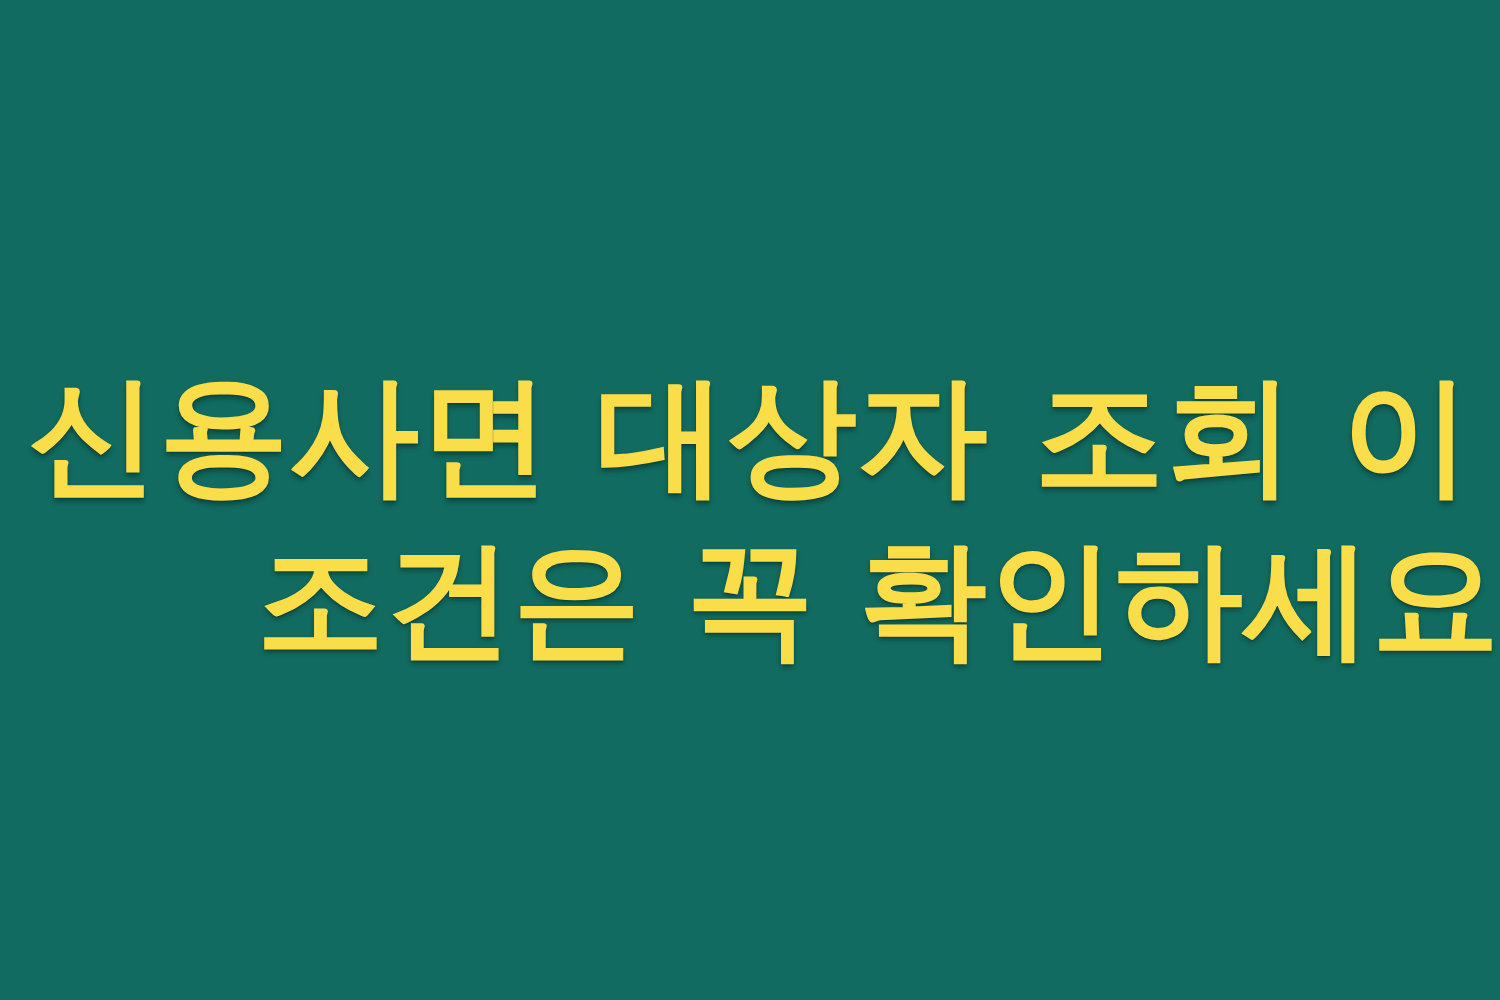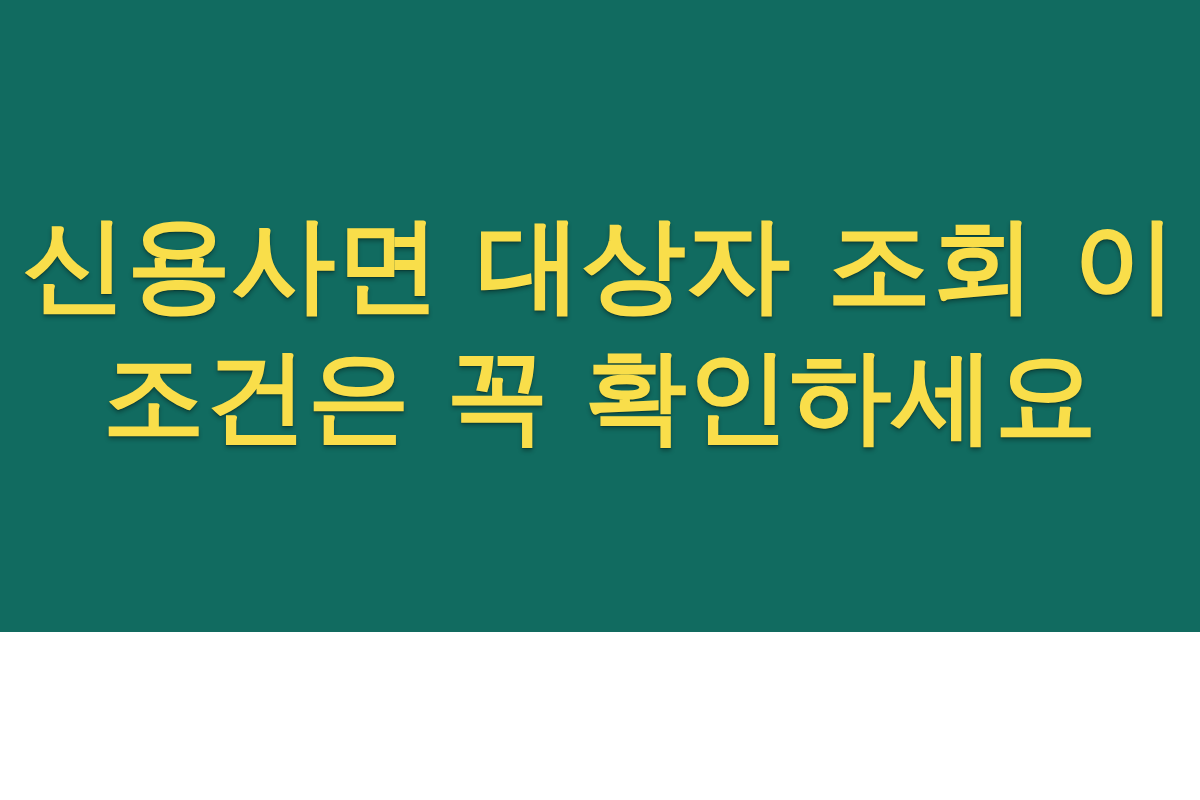--- a/index.html
+++ b/index.html
@@ -11,21 +11,21 @@
   body {
     width: 1200px;
     height: 800px;
     overflow: hidden;
     font-family: "DejaVu Sans", "Liberation Sans", sans-serif;
   }
 
   #banner {
     position: relative;
     width: 1200px;
-    height: 632px;
+    height: 800px;
     background-color: #116b60;
     display: flex;
     flex-direction: column;
     align-items: center;
     justify-content: center;
     box-sizing: border-box;
     user-select: none;
   }
 
   #headline {
@@ -52,20 +52,21 @@
     white-space: nowrap;
     text-shadow:
       0 3px 4px rgba(0, 0, 0, 0.30),
       0 1px 1px rgba(0, 0, 0, 0.22);
     -webkit-font-smoothing: antialiased;
   }
 
   
   .headline-line.line-2 {
     font-size: 102px;
+    text-align: right;
   }
 </style>
 </head>
 <body>
 
 <div id="banner" style="background-color: rgb(17, 107, 96);">
 
   <div id="headline">
 
     <span class="headline-line line-1" style="color: rgb(249, 222, 74);">신용사면 대상자 조회 이</span>

